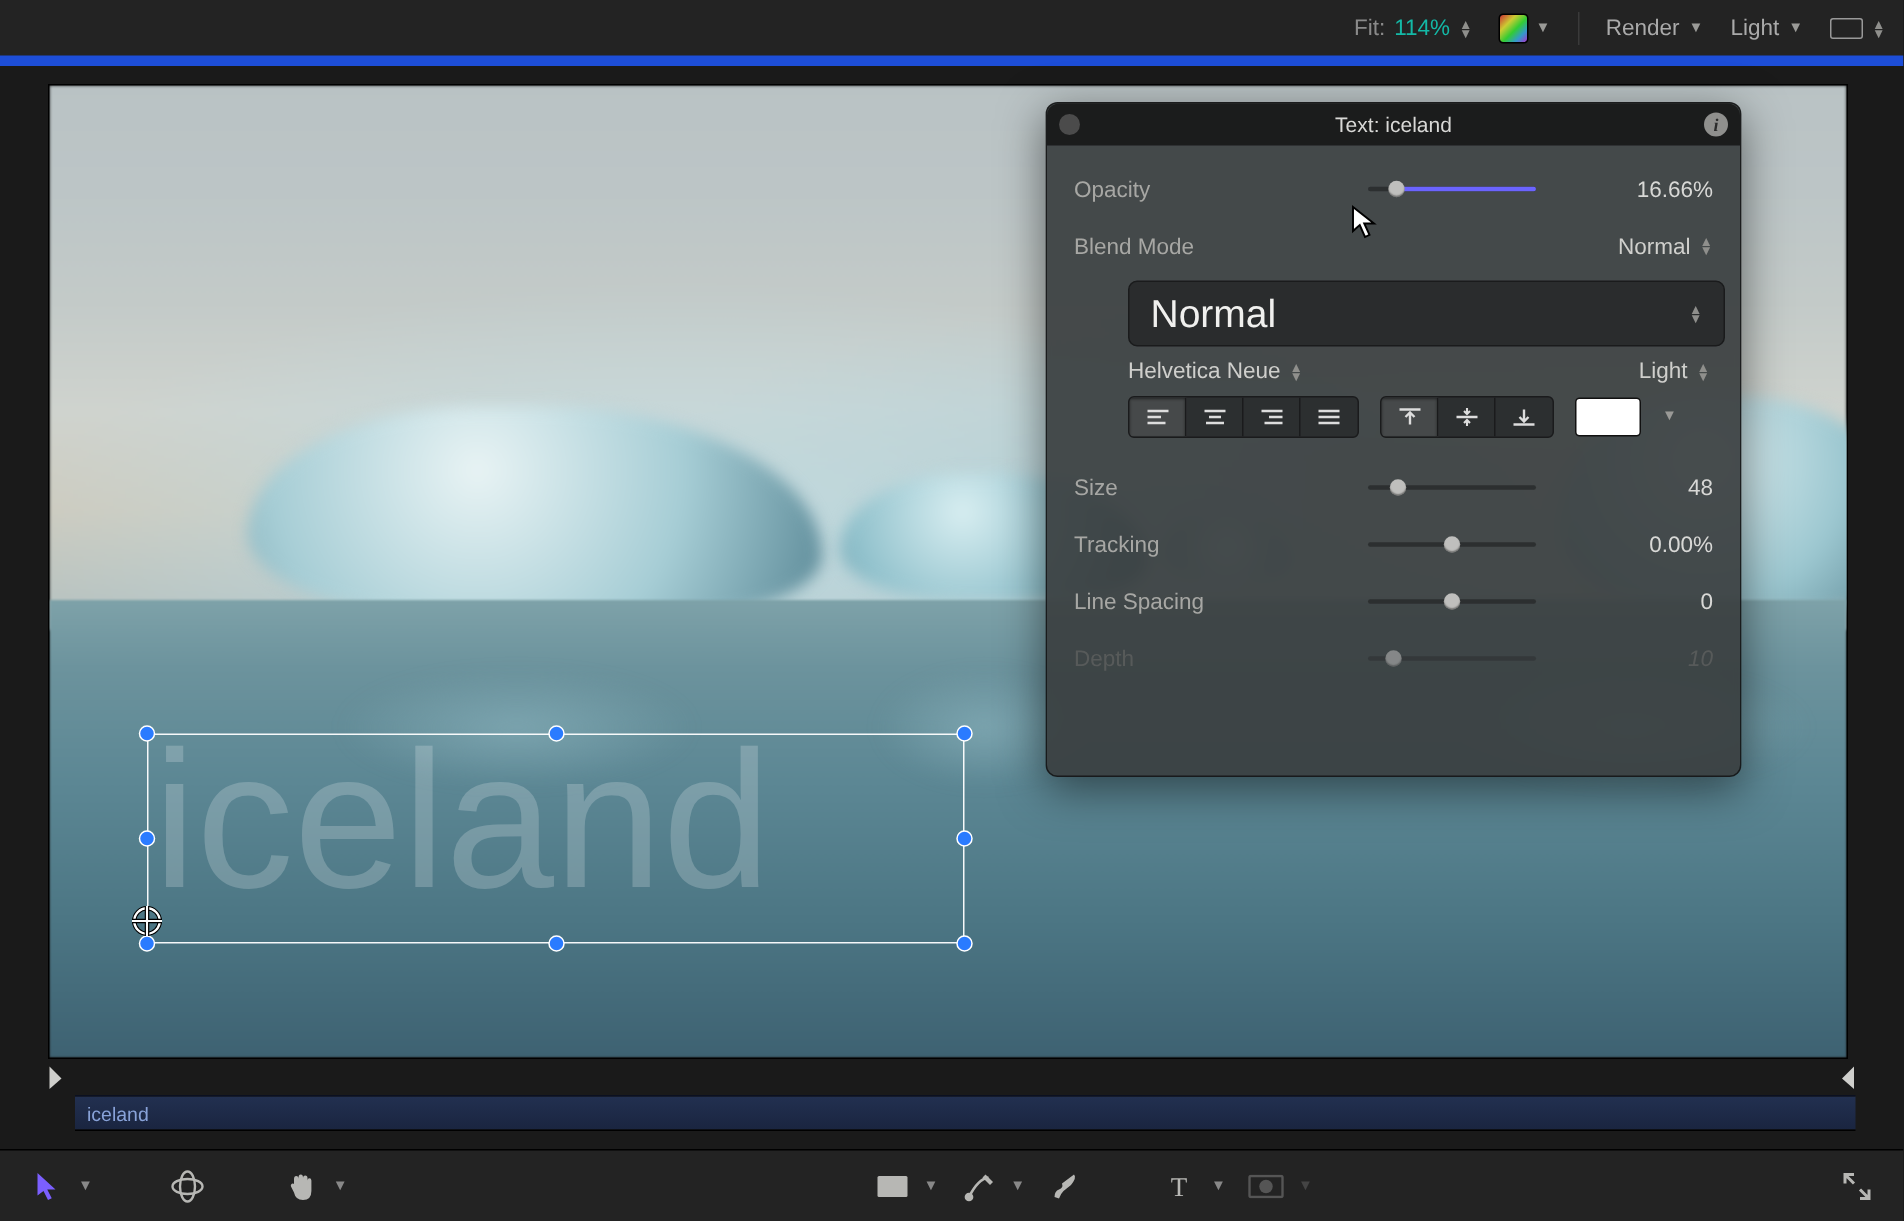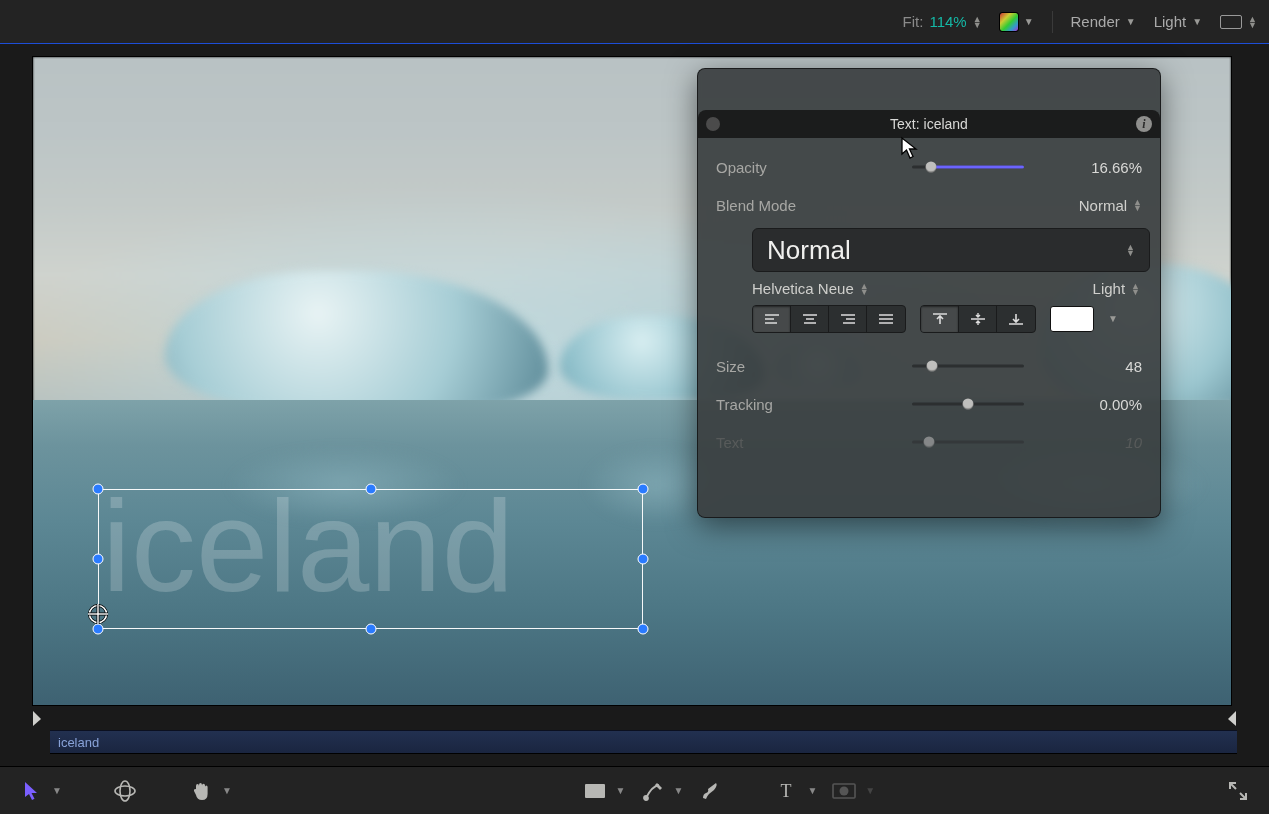--- a/index.html
+++ b/index.html
@@ -7,21 +7,21 @@
   width: 1269px; height: 814px;
   background: #1a1a1a;
   font-family: -apple-system, "Helvetica Neue", Arial, sans-serif;
   color: #ccc;
   overflow: hidden;
   position: relative;
   font-size: 13px;
 }
 .toolbar {
   height: 44px; display: flex; align-items: center; justify-content: flex-end;
-  padding: 4px 12px; gap: 18px; background: #232323; border-bottom: 1px solid #1d4ed8;
+  padding: 4px 12px; gap: 18px; background: #232323; border-bottom: 7px solid #1d4ed8;
   color: #aaa; font-size: 15px;
 }
 .toolbar .sep { width: 1px; height: 22px; background:#3a3a3a; }
 .toolbar .group { display:flex; align-items:center; gap:6px; cursor:default; }
 .toolbar .dimlabel { color:#8a8a8a; }
 .toolbar .val { color:#14b8a6; }
 .rainbow-chip { width:18px; height:18px; border-radius:2px;
   background: linear-gradient(135deg,#c33,#cc3 30%,#3c3 55%,#39c 78%,#a3c);
   outline:1px solid #000;}
 .aspect-chip { width:22px; height:14px; border:1.5px solid #999; border-radius:2px; }
@@ -75,21 +75,21 @@
 .hud {
   position:absolute; left:697px; top:68px; width:464px; height:450px;
   background: rgba(58,62,63,0.92);
   border:1px solid rgba(0,0,0,0.6); border-radius:8px;
   box-shadow: 0 8px 30px rgba(0,0,0,0.5);
   color:#c2c2c0;
   backdrop-filter: blur(2px);
 }
 .hud-title { height:28px; background:rgba(20,20,20,0.85);
   border-radius:8px 8px 0 0; display:flex; align-items:center;
-  justify-content:center; position:relative; font-size:14px; color:#d8d8d6;margin-top:41px;}
+  justify-content:center; position:relative; font-size:14px; color:#d8d8d6;}
 .hud-close { position:absolute; left:8px; top:7px; width:14px; height:14px;
   border-radius:50%; background:#4b4b4b; }
 .hud-info { position:absolute; right:8px; top:6px; width:16px; height:16px;
   border-radius:50%; background:#8f8f8d; color:#2b2b2b; font-style:italic;
   font-weight:bold; font-size:12px; display:flex; align-items:center;
   justify-content:center; font-family:Georgia,serif;}
 .hud-body { padding:10px 18px 0 18px; font-size:15px; }
 .row { display:flex; align-items:center; height:38px;gap:36px; }
 .row .lbl { width:160px; color:#a7a7a4; }
 .row .lbl.dim { color:#6d6d6a; }
@@ -324,23 +324,31 @@
 
     <div class="row">
       <div class="lbl">Tracking</div>
       <div class="slider">
         <div class="track"></div>
           <div class="thumb" id="tr-thumb" style="left: 50%;"></div>
       </div>
       <div class="num">0.00%</div>
     </div>
 
+    <div class="row">
+      <div class="lbl">Line Spacing</div>
+      <div class="slider">
+        <div class="track"></div>
+          <div class="thumb" id="ls-thumb" style="left: 50%;"></div>
+      </div>
+      <div class="num">0</div>
+    </div>
 
     <div class="row" style="opacity:0.55;">
-      <div class="lbl dim">Text</div>
+      <div class="lbl dim">Depth</div>
       <div class="slider">
         <div class="track"></div>
           <div class="thumb" id="dp-thumb" style="left: 15%;"></div>
       </div>
       <div class="num dim">10</div>
     </div>
 
   </div>
 </div>
 

